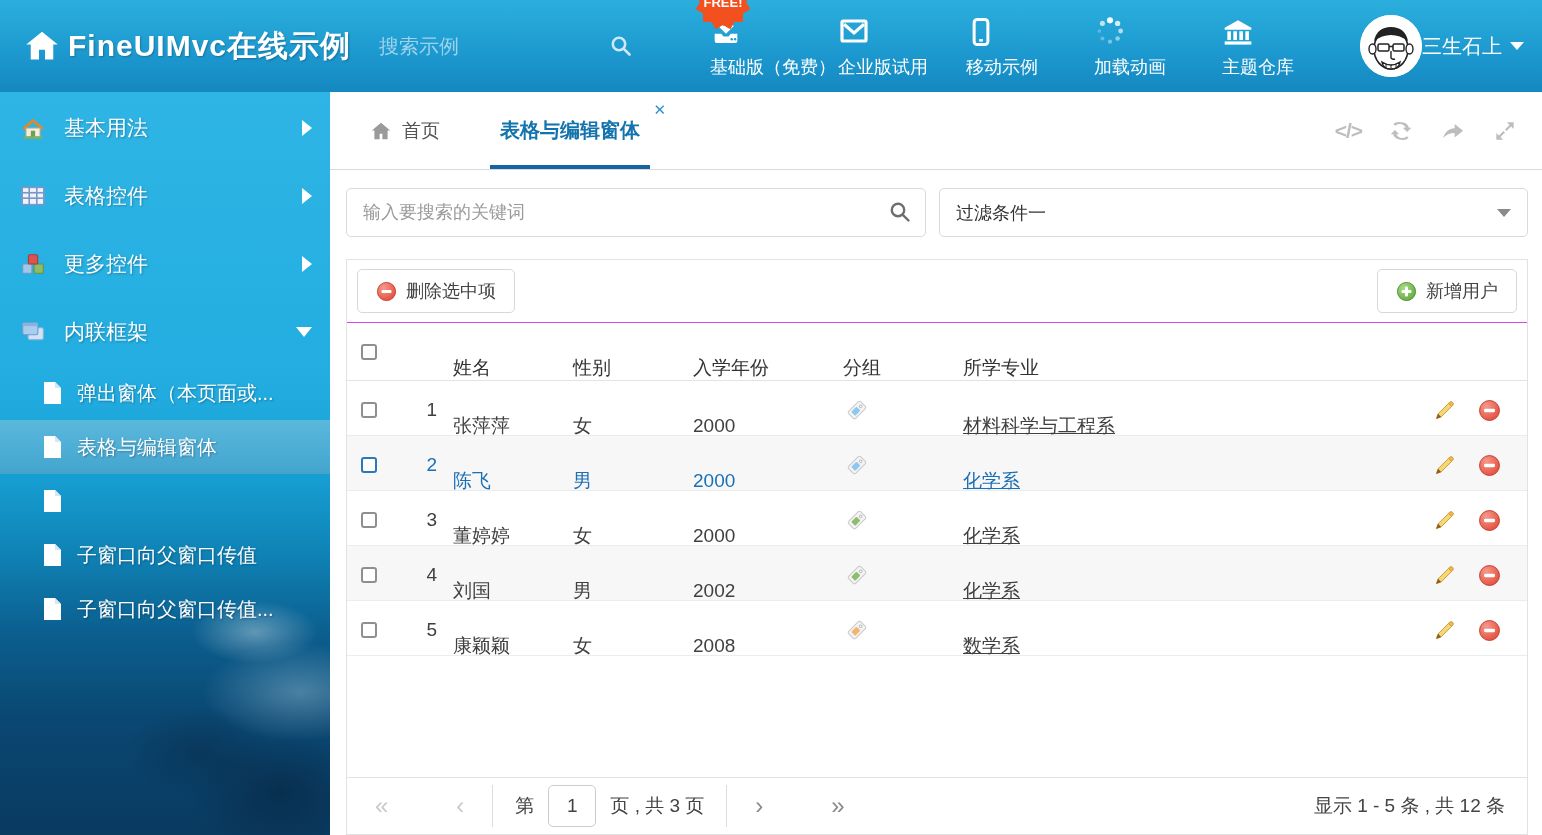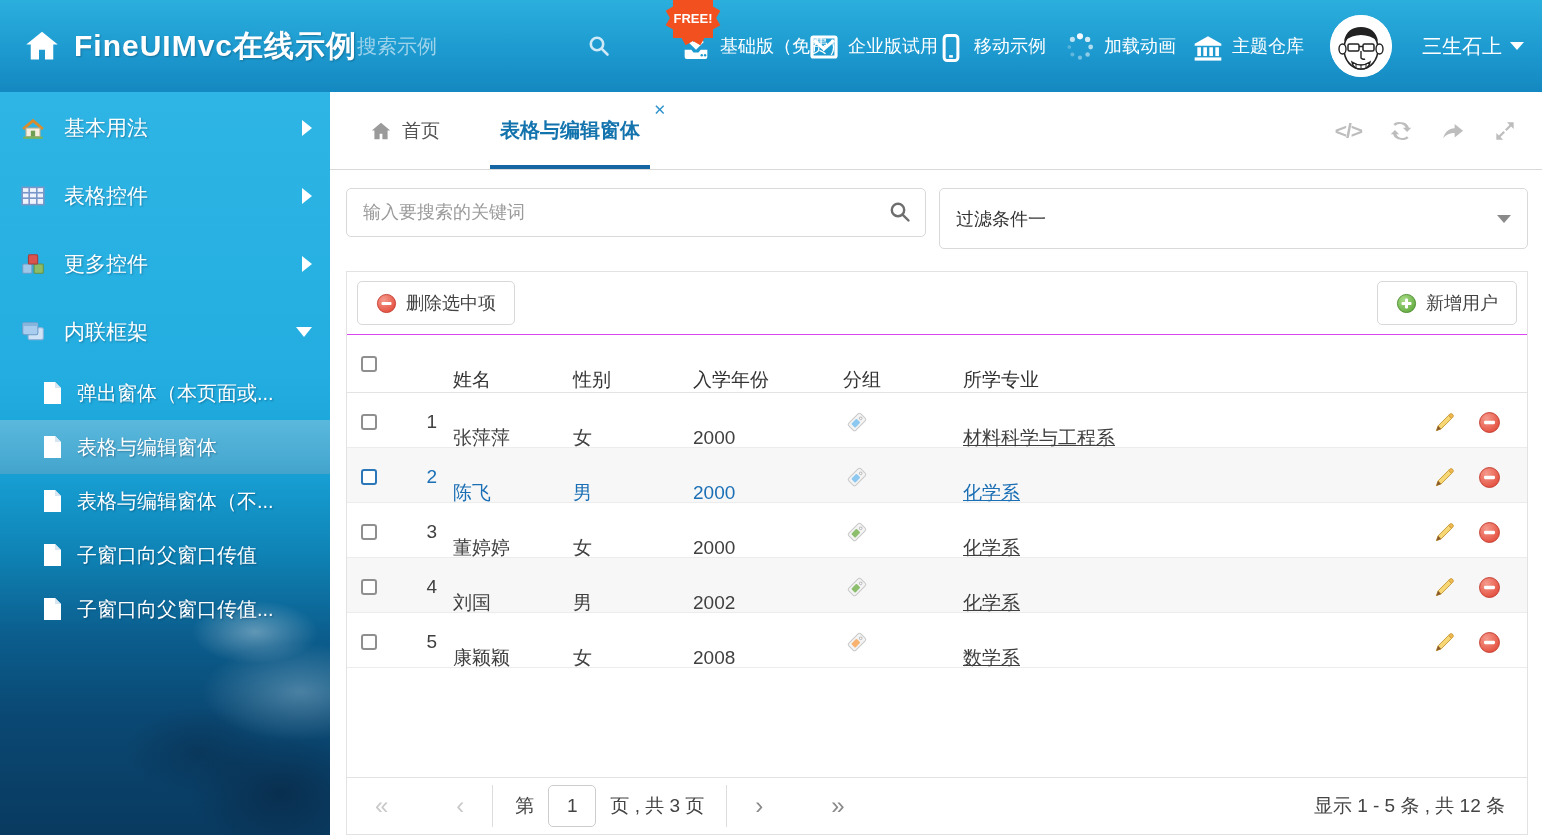--- a/index.html
+++ b/index.html
@@ -2,42 +2,42 @@
 <html><head>
 <meta charset="utf-8">
 <style>
   * { margin:0; padding:0; box-sizing:border-box; }
   html,body { width:1542px; height:835px; overflow:hidden;
     font-family:"Liberation Sans","DejaVu Sans",sans-serif; background:#fff; }
 
   
   .header { position:relative; height:92px; display:flex; align-items:center;
     background:linear-gradient(180deg,#2bafdd 0%,#1d9ad0 55%,#1488c0 100%); color:#fff; }
-  .logo { display:flex; align-items:center; gap:14px; margin-left:24px;text-align:right; }
+  .logo { display:flex; align-items:center; gap:8px; margin-left:24px;text-align:right; }
   .logo svg { width:36px; height:36px; }
   .logo-title { font-size:30px; font-weight:bold; letter-spacing:1px;
     text-shadow:1px 1px 2px rgba(0,0,0,.25); }
-  .hdr-search { display:flex; align-items:center; gap:80px; }
+  .hdr-search { display:flex; align-items:center; margin-left:28px; gap:80px; }
   .hdr-search input { background:transparent; border:none; outline:none;
     font-size:20px; color:#eaf6fc; width:150px; }
   .hdr-search input::placeholder { color:#9fd3ea; }
   .hdr-search svg { width:24px; height:24px; }
   .hdr-nav { position:absolute; right:0; top:0; height:92px; display:flex;
     align-items:center; gap:8px; padding-right:18px; }
-  .nav-item { position:relative; width:120px; display:flex; flex-direction:row;
-    align-items:center; gap:8px; cursor:pointer; }
+  .nav-item { position:relative; width:120px; display:flex; flex-direction:column;
+    gap:8px; cursor:pointer; }
   .nav-item .nicon { height:34px; display:flex; align-items:flex-end; }
   .nav-item .nlabel { font-size:18px; white-space:nowrap; }
   .free-badge { position:absolute; left:-16px; top:-40px; width:58px; height:58px; }
   .free-burst { position:absolute; inset:9px; background:#f2511f; }
   .free-burst.r30 { transform:rotate(30deg); }
   .free-burst.r60 { transform:rotate(60deg); }
   .free-text { position:absolute; inset:0; display:flex; align-items:center;
     justify-content:center; font-size:13px; font-weight:bold; color:#fff; z-index:2; }
-  .user { display:flex; align-items:center; gap:30px; margin-left:10px; cursor:pointer; }
+  .user { display:flex; align-items:center; gap:0; margin-left:10px; cursor:pointer; }
   .avatar { width:62px; height:62px; border-radius:50%; background:#fff; overflow:hidden;
     flex:0 0 auto; }
   .user-name { font-size:20px; display:flex; align-items:center; gap:8px; white-space:nowrap; }
   .caret-down { width:0; height:0; border-left:7px solid transparent;
     border-right:7px solid transparent; border-top:8px solid #fff; }
 
   
   .body-row { display:flex; height:743px; }
 
   
@@ -87,21 +87,21 @@
   .strip-tools .tool svg { width:26px; height:26px; }
   .code-glyph { font-size:21px; font-weight:bold; color:#bdbdbd; letter-spacing:-1px; }
 
   .content { flex:1; padding:18px 14px 0 16px; display:flex; flex-direction:column; }
   .filter-row { display:flex; gap:13px; }
   .search-box { position:relative; width:580px; height:49px; }
   .search-box input { width:100%; height:100%; border:1px solid #d9d9d9; border-radius:5px;
     padding:0 46px 0 16px; font-size:18px; color:#333; outline:none; }
   .search-box input::placeholder { color:#9a9a9a; }
   .search-box .sbicon { position:absolute; right:14px; top:12px; width:24px; height:24px; }
-  .select-box { flex:1; height:61px; border:1px solid #d9d9d9; border-radius:5px;
+  .select-box { flex:1; height:49px; border:1px solid #d9d9d9; border-radius:5px;
     display:flex; align-items:center; padding:0 16px; font-size:18px; color:#333;
     cursor:pointer; }
   .select-box .sel-caret { margin-left:auto; width:0; height:0;
     border-left:7px solid transparent; border-right:7px solid transparent;
     border-top:8px solid #8a8a8a; }
 
   .grid-panel { margin-top:22px; border:1px solid #e2e2e2; flex:1; display:flex;
     flex-direction:column; }
   .grid-toolbar { display:flex; align-items:center; padding:9px 10px;
     border-bottom:1px solid #d946ef; }
@@ -306,21 +306,20 @@
               <path d="M2 1h11l6 6v16H2z" fill="#fff"></path>
               <path d="M13 1l6 6h-6z" fill="#d8e6f2"></path>
             </svg></span>
         <span class="slabel">表格与编辑窗体</span>
       </div>
       <div class="submenu-item">
         <span class="sicon"><svg viewBox="0 0 21 24">
               <path d="M2 1h11l6 6v16H2z" fill="#fff"></path>
               <path d="M13 1l6 6h-6z" fill="#d8e6f2"></path>
             </svg></span>
-        <span class="slabel">表格与编辑窗体（不...</span>
       </div>
       <div class="submenu-item">
         <span class="sicon"><svg viewBox="0 0 21 24">
               <path d="M2 1h11l6 6v16H2z" fill="#fff"></path>
               <path d="M13 1l6 6h-6z" fill="#d8e6f2"></path>
             </svg></span>
         <span class="slabel">子窗口向父窗口传值</span>
       </div>
       <div class="submenu-item">
         <span class="sicon"><svg viewBox="0 0 21 24">

